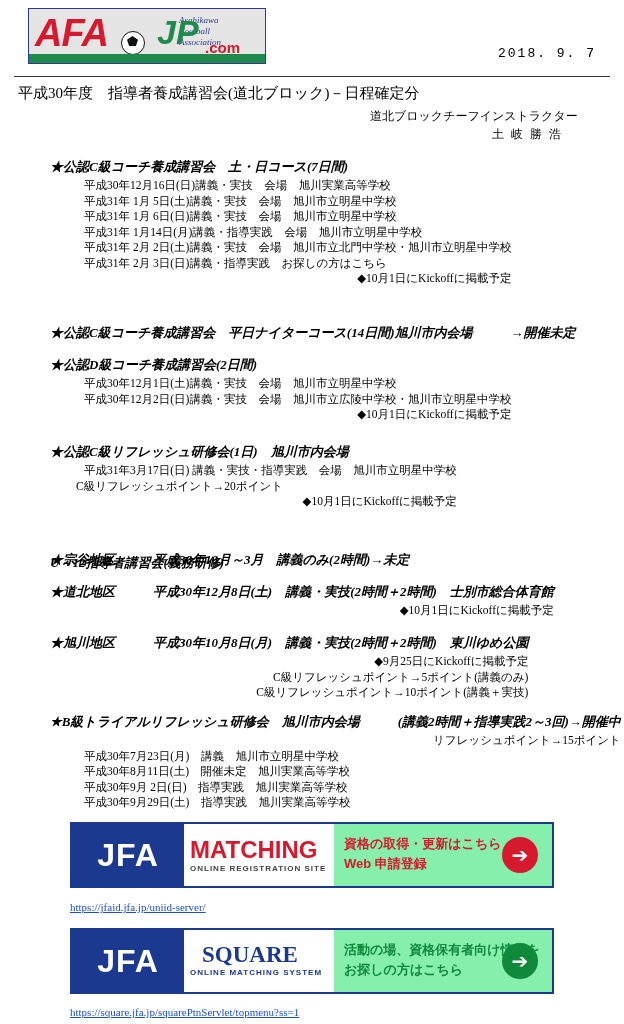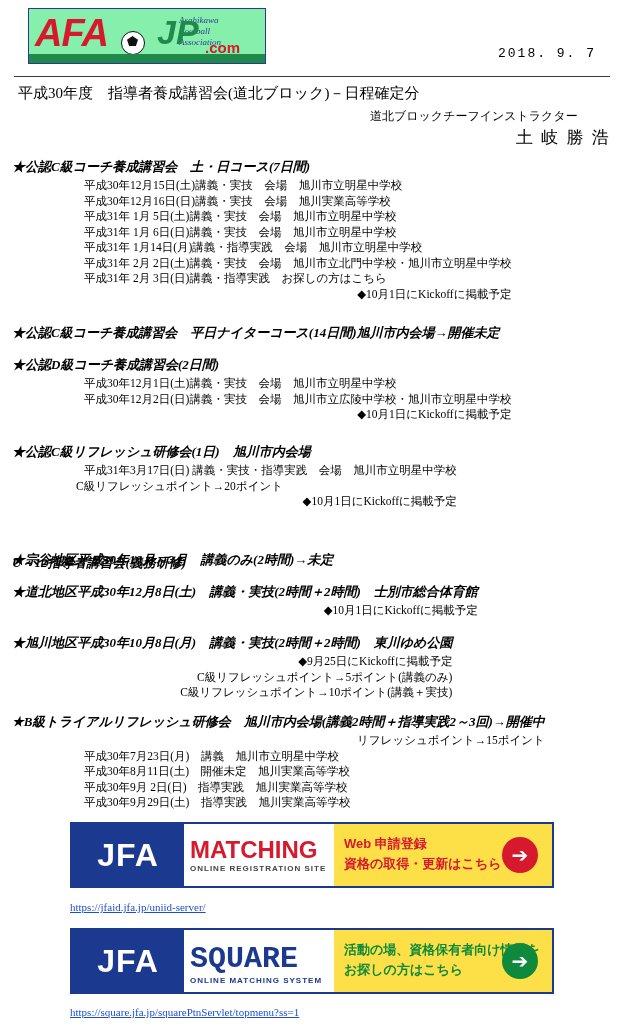--- a/index.html
+++ b/index.html
@@ -24,21 +24,21 @@
 
   
   .logo-box {
     position: absolute;
     left: 28px;
     top: 8px;
     width: 238px;
     height: 56px;
     border: 1px solid #2b3a8f;
     box-sizing: border-box;
-    background: #86efac;
+    background: #e5e5e5;
     overflow: hidden;
   }
   .logo-text {
     position: absolute;
     left: 6px;
     top: 2px;
     font-family: "Liberation Sans", sans-serif;
     font-weight: bold;
     font-style: italic;
     font-size: 38px;
@@ -130,39 +130,40 @@
     font-weight: normal;
   }
   .byline1 {
     position: absolute;
     left: 370px;
     top: 108px;
     font-size: 12px;
   }
   .byline2 {
     position: absolute;
-    left: 516px;
+    left: 492px;
     top: 126px;
-    font-size: 17px;
+    font-size: 12px;
     letter-spacing: 2px;
     font-family: Liberation Serif, serif;
   }
 
   
   .sec {
     position: absolute;
     left: 12px;
     font-size: 12.5px;
     white-space: nowrap;
   }
   .sec-head {
     font-family: "Liberation Serif", serif;
     font-weight: bold;
     font-style: italic;
     font-size: 13px;
+    margin-left: 38px;
   }
   .lines {
     margin-top: 2px;
   }
   .line {
     padding-left: 72px;
     font-size: 11.5px;
     line-height: 15.5px;
     white-space: nowrap;
   }
@@ -175,21 +176,21 @@
   }
 
   
   .banner {
     position: absolute;
     left: 70px;
     width: 484px;
     height: 66px;
     box-sizing: border-box;
     border: 2px solid #1b3a8f;
-    background: #fde047;
+    background: #86efac;
   }
   .banner-inner {
     position: relative;
     width: 100%;
     height: 100%;
   }
   .jfa-block {
     position: absolute;
     left: 0;
     top: 0;
@@ -222,25 +223,25 @@
   }
   .kick-sub {
     font-family: "Liberation Sans", sans-serif;
     font-size: 8px;
     font-weight: bold;
     color: #444;
     padding-left: 6px;
     letter-spacing: 1px;
   }
   .sq-main {
-    font-family: Liberation Mono, monospace;
-    font-weight: bold;
-    font-size: 30px;
+    font-family: Liberation Serif, serif;
+    font-weight: bold;
+    font-size: 23px;
     color: #1b3a8f;
-    padding: 12px 0 0 6px;
+    padding: 12px 0 0 18px;
   }
   .sq-sub {
     font-family: "Liberation Sans", sans-serif;
     font-size: 8px;
     font-weight: bold;
     color: #1b3a8f;
     padding-left: 6px;
     letter-spacing: 1px;
   }
   .banner-msg {
@@ -297,21 +298,20 @@
 
   <div class="hr-top"></div>
 
   <div class="title-main">平成30年度　指導者養成講習会(道北ブロック)－日程確定分</div>
   <div class="byline1">道北ブロックチーフインストラクター</div>
   <div class="byline2">土 岐 勝 浩</div>
 
   <div class="sec" style="top:158px;">
     <div class="sec-head">★公認C級コーチ養成講習会　土・日コース(7日間)</div>
     <div class="lines">
-      <div class="line">平成30年12月15日(土)講義・実技　会場　旭川市立明星中学校</div>
       <div class="line">平成30年12月16日(日)講義・実技　会場　旭川実業高等学校</div>
       <div class="line">平成31年 1月 5日(土)講義・実技　会場　旭川市立明星中学校</div>
       <div class="line">平成31年 1月 6日(日)講義・実技　会場　旭川市立明星中学校</div>
       <div class="line">平成31年 1月14日(月)講義・指導実践　会場　旭川市立明星中学校</div>
       <div class="line">平成31年 2月 2日(土)講義・実技　会場　旭川市立北門中学校・旭川市立明星中学校</div>
       <div class="line">平成31年 2月 3日(日)講義・指導実践　お探しの方はこちら</div>
       <div class="line note">◆10月1日にKickoffに掲載予定</div>
     </div>
   </div>
 
@@ -373,22 +373,22 @@
   </div>
 
   <div class="banner" style="top:822px;">
     <div class="banner-inner">
       <div class="jfa-block">JFA</div>
       <div class="kick-block">
         <div class="kick-main">MATCHING</div>
         <div class="kick-sub">ONLINE REGISTRATION SITE</div>
       </div>
       <div class="banner-msg red">
+        <div>資格の取得・更新はこちら</div>
         <div>Web 申請登録</div>
-        <div>資格の取得・更新はこちら</div>
       </div>
       <div class="arrow-circle red">➔</div>
     </div>
   </div>
   <a class="url" style="top:901px;" href="#">https://jfaid.jfa.jp/uniid-server/</a>
 
   <div class="banner" style="top:928px;">
     <div class="banner-inner">
       <div class="jfa-block">JFA</div>
       <div class="kick-block">

